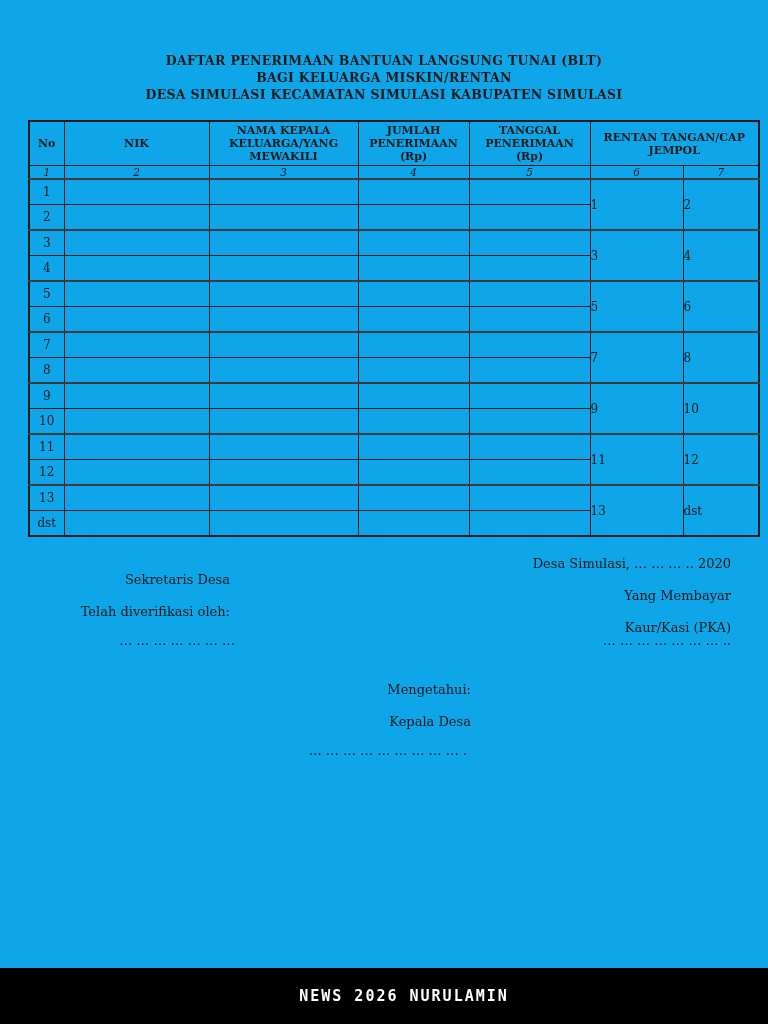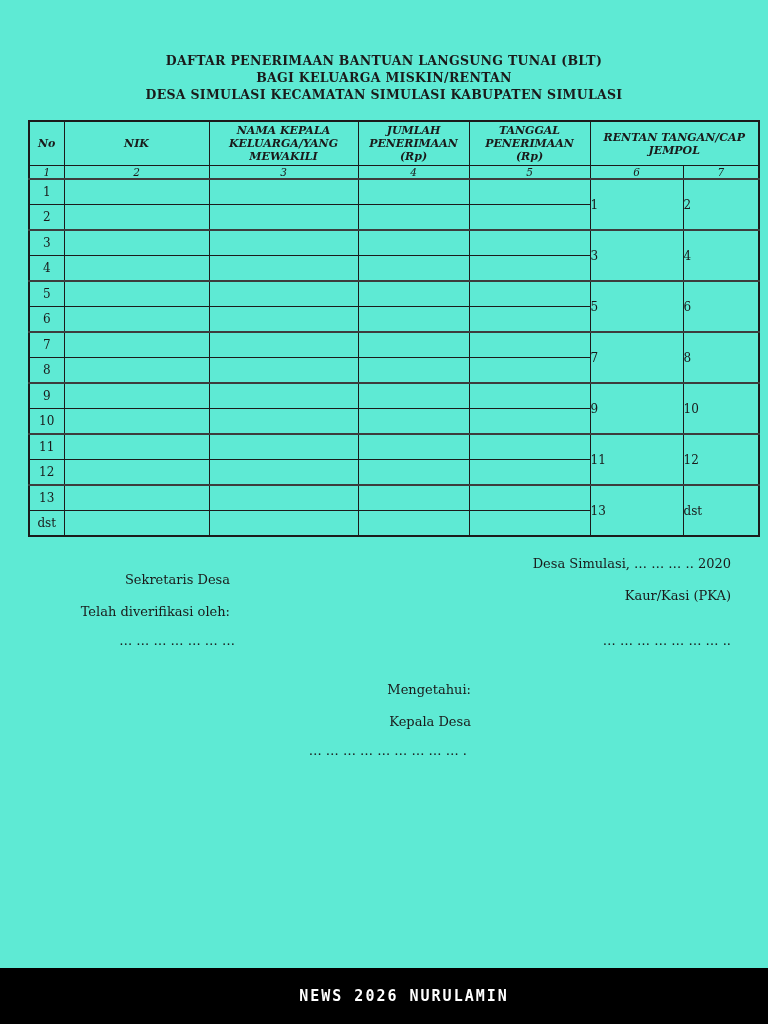--- a/index.html
+++ b/index.html
@@ -6,21 +6,21 @@
   body{
     width:768px;height:1024px;
     background:#f2f2f2;
     font-family:"DejaVu Serif","Liberation Serif",serif;
     color:#1a1a1a;
     position:relative;
     overflow:hidden;
   }
   .page{
     position:absolute;inset:0;
-    background:#5eead4;
+    background:#0ea5e9;
     padding-left:48px;
   }
   
   .title-block{
     position:absolute;
     top:52px;left:0;width:768px;
     text-align:center;
     font-weight:bold;
     font-size:12.5px;
     line-height:17px;
@@ -41,21 +41,20 @@
   }
   table.blt{border:2px solid #1b1b1b;}
   tr.hdr th{
     height:41px;
     font-size:11px;
     font-weight:bold;
     text-align:center;
     vertical-align:middle;
     line-height:13px;
     padding:1px 2px;
-    font-style:italic;
   }
   tr.numrow td{
     height:12px;
     font-size:10.5px;
     font-style:italic;
     text-align:center;
     vertical-align:middle;
     line-height:11px;
     border-bottom:2px solid #3d3d3d;
   }
@@ -271,20 +270,21 @@
       </tbody>
   </table>
 
   <div class="sigline sig-left-block">
     <div>Sekretaris Desa</div>
     <div>Telah diverifikasi oleh:</div>
   </div>
 
   <div class="sigline sig-right-block">
     <div>Desa Simulasi, … … … .. 2020</div>
+    <div>Yang Membayar</div>
     <div>Kaur/Kasi (PKA)</div>
   </div>
 
   <div class="sigline sig-left-dots">… … … … … … …</div>
   <div class="sigline sig-right-dots">… … … … … … … ..</div>
 
   <div class="sigline sig-center-block">
     <div>Mengetahui:</div>
     <div>Kepala Desa</div>
   </div>

